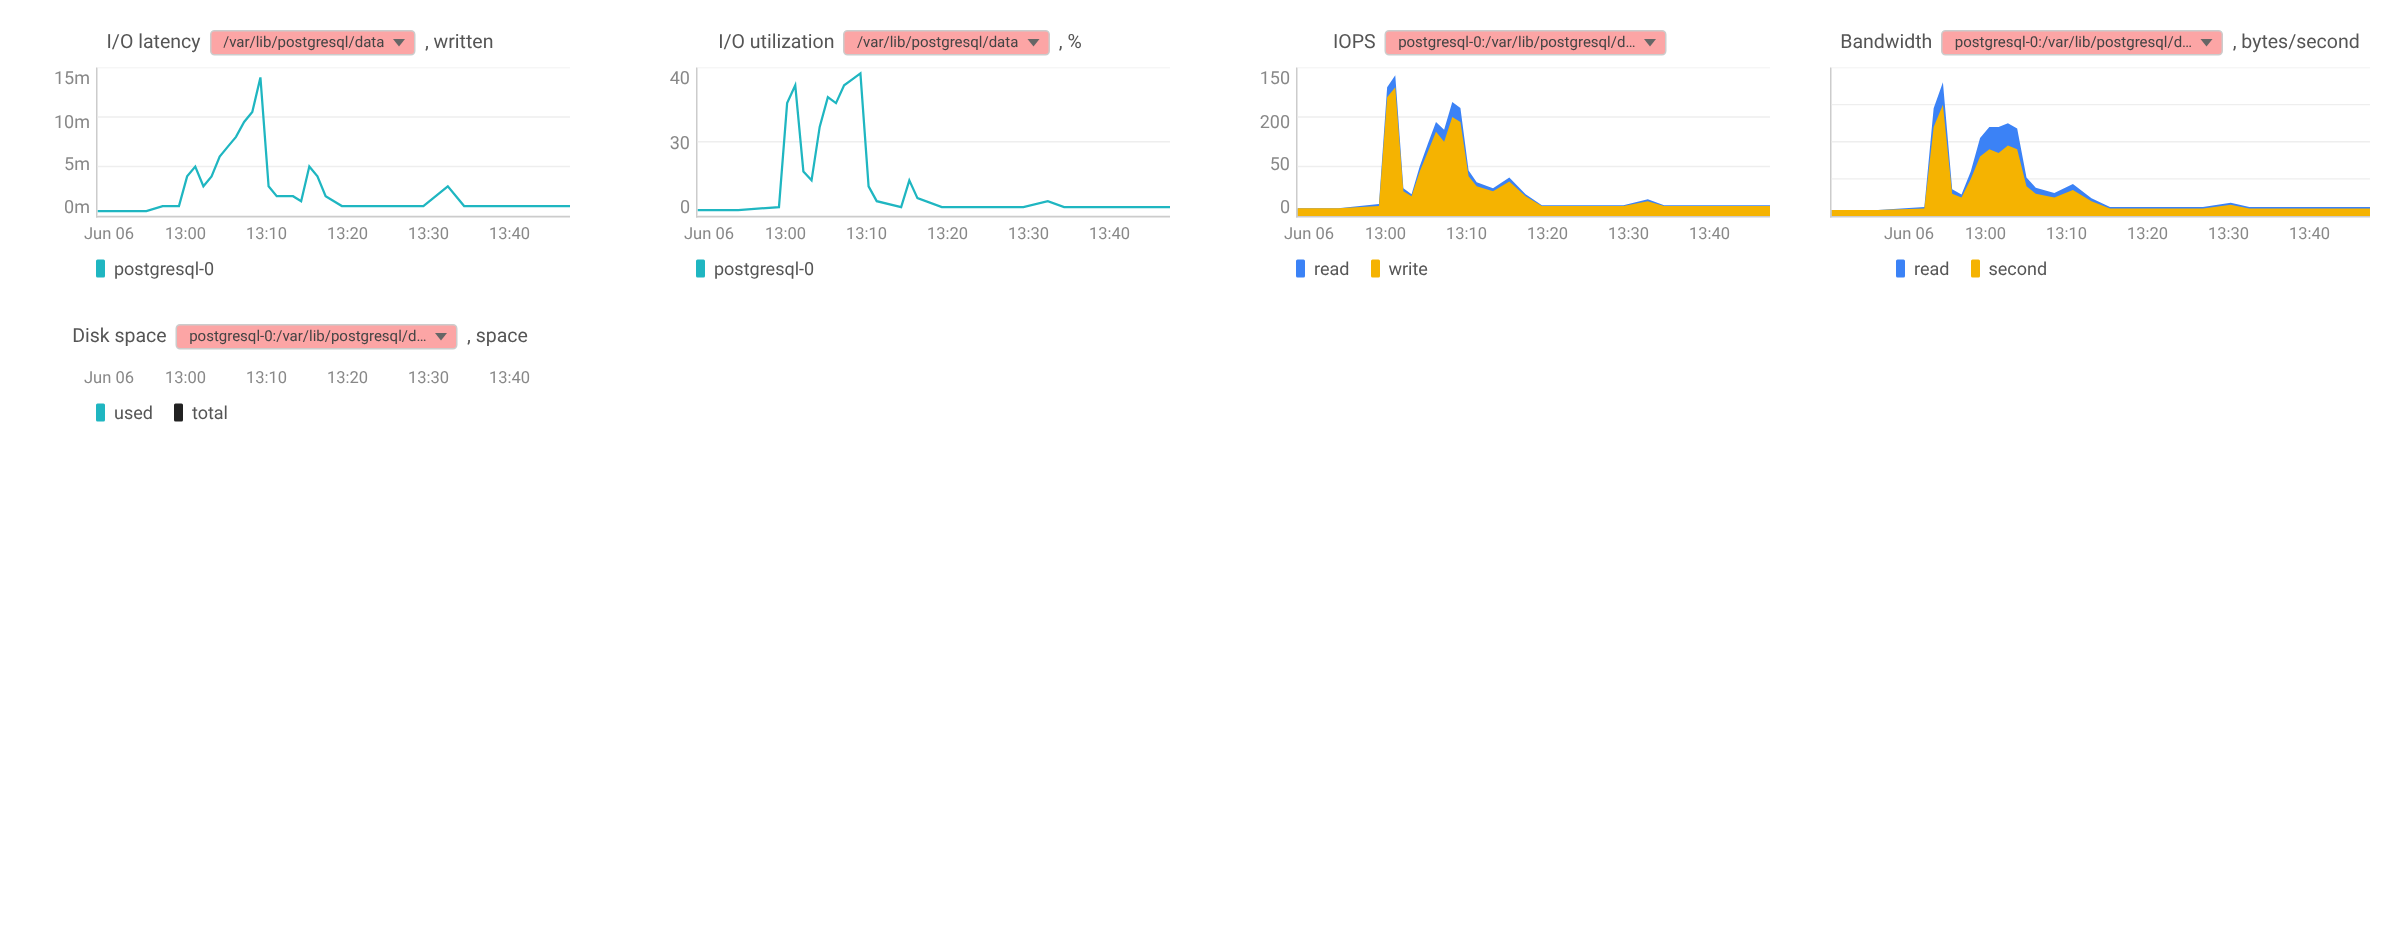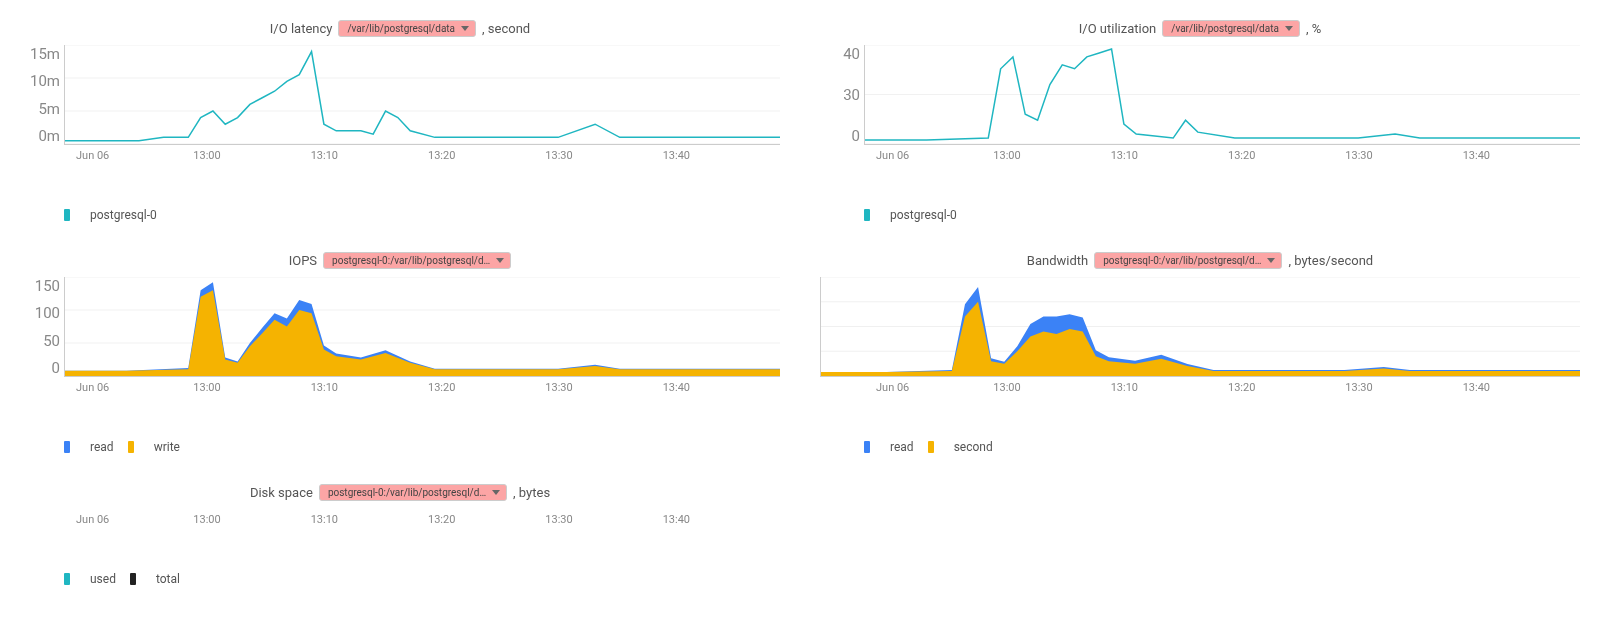--- a/index.html
+++ b/index.html
@@ -6,21 +6,21 @@
   body {
     margin: 0;
     padding: 20px;
     font-family: -apple-system, BlinkMacSystemFont, "Segoe UI", Roboto, Helvetica, Arial, sans-serif;
     font-size: 12px;
     color: #333;
     background: #fff;
   }
   .grid {
     display: grid;
-    grid-template-columns: 1fr 1fr;
+    grid-template-columns: 1fr 1fr 1fr 1fr;
     gap: 30px 40px;
   }
   .chart-card { }
   .chart-title-row {
     display: flex;
     justify-content: center;
     align-items: center;
     gap: 6px;
     font-size: 13px;
     color: #555;
@@ -55,64 +55,64 @@
     display: flex;
     align-items: stretch;
     height: 100px;
   }
   .yaxis {
     display: flex;
     flex-direction: column;
     justify-content: space-between;
     align-items: flex-end;
     padding-right: 4px;
-    font-size: 15px;
+    font-size: 12px;
     color: #888;
     width: 44px;
   }
   .plot {
     flex: 1;
     position: relative;
     border-left: 1px solid #ccc;
     border-bottom: 1px solid #ccc;
   }
   .plot svg { position: absolute; inset: 0; width: 100%; height: 100%; }
   .gridlines line { stroke: #eee; stroke-width: 1; }
   .xaxis {
     display: flex;
     justify-content: space-between;
     font-size: 11px;
     color: #888;
-    margin-left: 56px;
+    margin-left: 36px;
     padding-top: 4px;
   }
   .xaxis span { flex: 1; text-align: left; }
   .legend {
     display: flex;
     gap: 14px;
     margin-left: 44px;
     margin-top: 10px;
     font-size: 12px;
     color: #555;
   }
-  .legend-item { display: inline-flex; align-items: center; gap: 20px; margin-top: 36px; }
+  .legend-item { display: inline-flex; align-items: center; gap: 6px; }
   .swatch { width: 6px; height: 12px; border-radius: 1px; }
 </style>
 </head>
 <body>
 
 <div class="grid" id="grid">
     <div class="chart-card">
       <div class="chart-title-row">
         <span>I/O latency</span>
         <div class="selector">
           <span class="sel-text">/var/lib/postgresql/data</span>
           <span class="caret"></span>
         </div>
-        <span>, second</span>
+        <span>, written</span>
       </div>
       <div class="plot-wrap">
         <div class="yaxis">
           <span>15m</span>
           <span>10m</span>
           <span>5m</span>
           <span>0m</span>
         </div>
         <div class="plot">
           <svg viewBox="0 0 1000 100" preserveAspectRatio="none">
@@ -186,21 +186,21 @@
       <div class="chart-title-row">
         <span>IOPS</span>
         <div class="selector">
           <span class="sel-text">postgresql-0:/var/lib/postgresql/d…</span>
           <span class="caret"></span>
         </div>
       </div>
       <div class="plot-wrap">
         <div class="yaxis">
           <span>150</span>
-          <span>100</span>
+          <span>200</span>
           <span>50</span>
           <span>0</span>
         </div>
         <div class="plot">
           <svg viewBox="0 0 1000 100" preserveAspectRatio="none">
             <g class="gridlines">
               <line x1="0" x2="1000" y1="0" y2="0"></line>
               <line x1="0" x2="1000" y1="33.33333333333333" y2="33.33333333333333"></line>
               <line x1="0" x2="1000" y1="66.66666666666666" y2="66.66666666666666"></line>
               <line x1="0" x2="1000" y1="100" y2="100"></line>
@@ -272,21 +272,21 @@
         </span>
       </div>
     </div>
     <div class="chart-card">
       <div class="chart-title-row">
         <span>Disk space</span>
         <div class="selector">
           <span class="sel-text">postgresql-0:/var/lib/postgresql/d…</span>
           <span class="caret"></span>
         </div>
-        <span>, bytes</span>
+        <span>, space</span>
       </div>
       <div class="xaxis">
         <span>Jun 06</span>
         <span>13:00</span>
         <span>13:10</span>
         <span>13:20</span>
         <span>13:30</span>
         <span>13:40</span>
       </div>
       <div class="legend">

